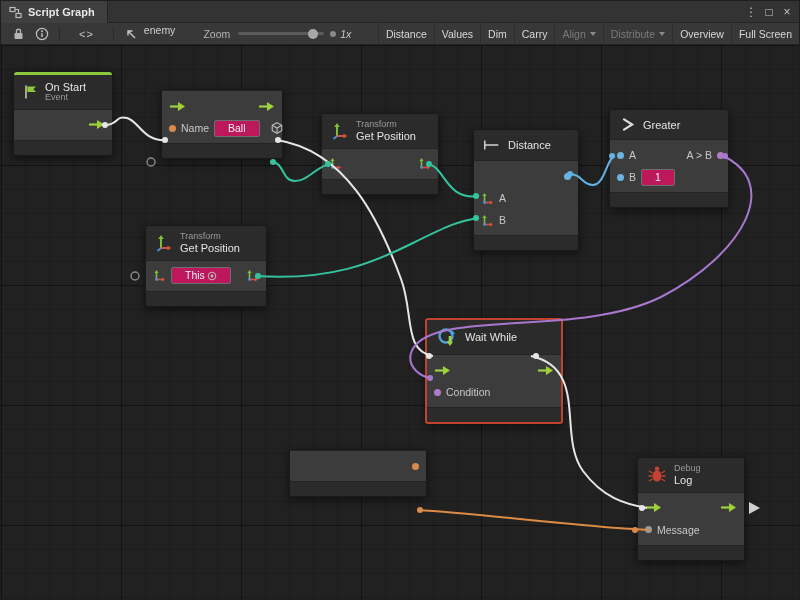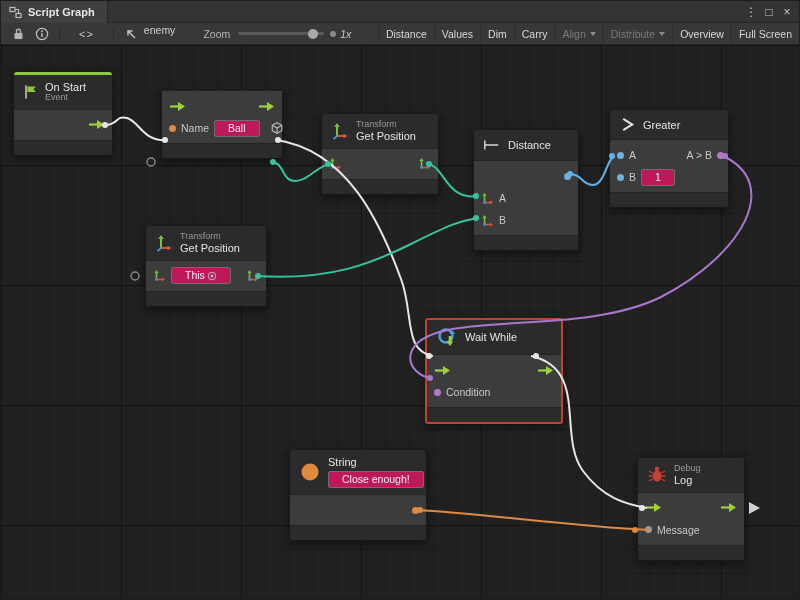--- a/index.html
+++ b/index.html
@@ -388,31 +388,20 @@
       </div>
       <div class="row">
         <span class="dot purple"></span>
         <span class="plabel">Condition</span>
       </div>
     </div>
     <div class="footer"></div>
   </div>
 
   <div class="node" style="left:288px;top:448px;width:138px;">
-    <div class="hdr">
-      <span class="icn">
-        <svg width="22" height="22" viewBox="0 0 22 22">
-            <circle cx="11" cy="11" r="8.5" fill="#e08a3c"></circle>
-          </svg>
-      </span>
-      <span class="hdr-stack" style="gap:3px;">
-        <span class="ttl">String</span>
-        <span class="field">Close enough!</span>
-      </span>
-    </div>
     <div class="ports">
       <div class="row">
         <span class="grow"></span>
         <span class="dot orange"></span>
       </div>
     </div>
     <div class="footer"></div>
   </div>
 
   <div class="node" style="left:636px;top:456px;width:108px;">

